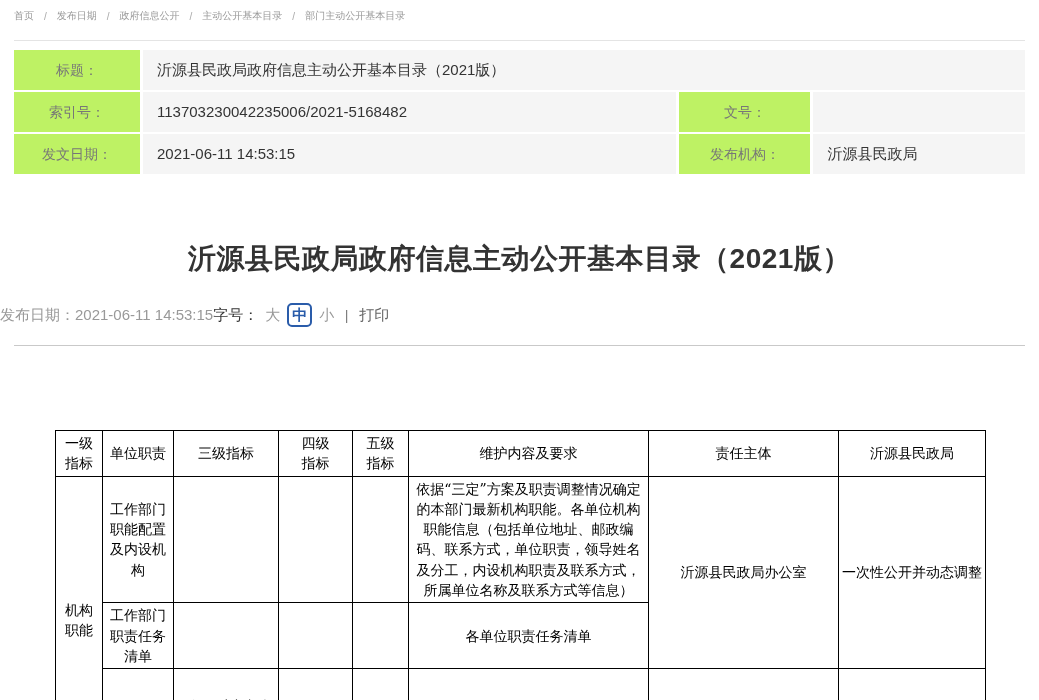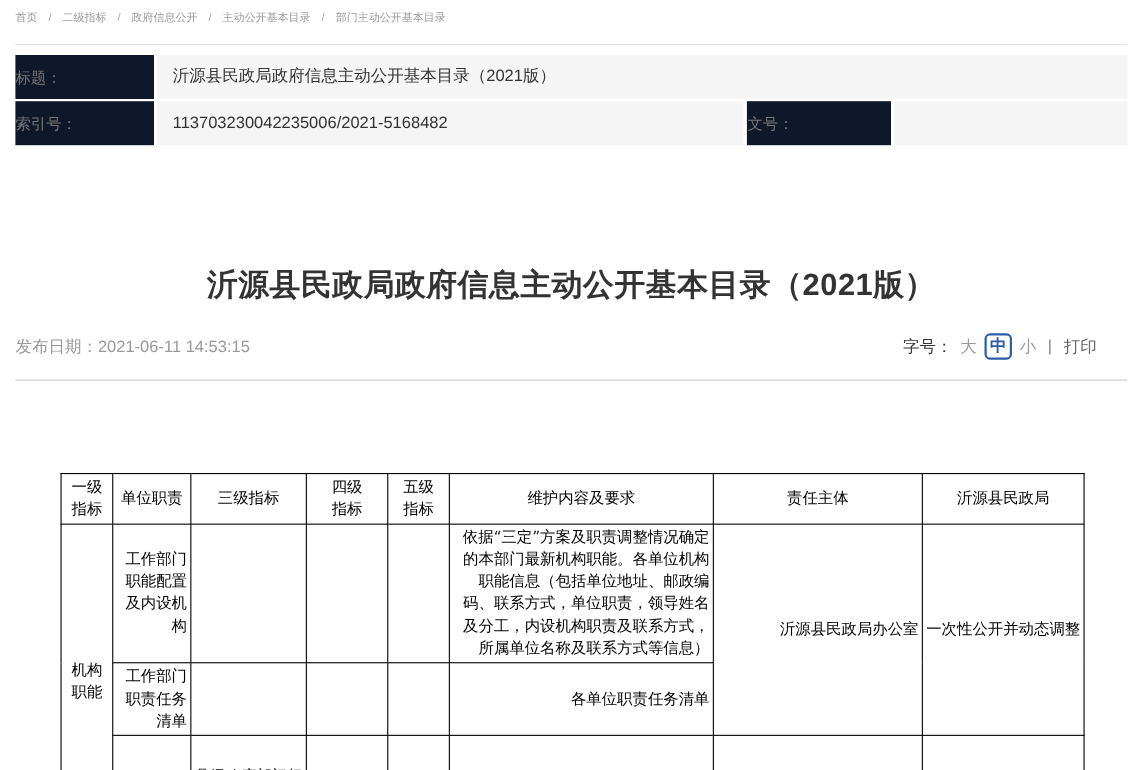--- a/index.html
+++ b/index.html
@@ -21,42 +21,42 @@
   .breadcrumb .sep { color: #aaa; }
   .top-divider {
     position: absolute; left: 14px; top: 40px; width: 1011px; height: 0;
     border-top: 1px solid #e4e4e4;
   }
   
   .meta { position: absolute; left: 14px; top: 50px; width: 1011px; }
   .meta-row { display: flex; margin-bottom: 2px; height: 40px; }
   .meta-cell { height: 40px; line-height: 40px; font-size: 14px; overflow: hidden; }
   .meta-label {
-    background: #0f172a; color: #777;
-    flex: none;
+    background: #bef264; color: #777;
+    text-align: center; flex: none;
   }
   .meta-value {
     background: #f5f5f5; color: #333;
     padding-left: 14px; font-size: 15px;
   }
   .w-label1 { width: 126px; margin-right: 3px; }
   .w-value-full { width: 882px; }
   .w-value-half { width: 540px; margin-right: 3px; }
   .w-label2 { width: 131px; margin-right: 3px; }
   .w-value2 { width: 214px; }
   
   .article-title {
     position: absolute; left: 14px; top: 240px; width: 1011px;
     text-align: center;
     font-size: 28px; font-weight: bold; color: #333;
     letter-spacing: 0.5px;
   }
   .pub-row {
-    position: absolute; left: 14px; top: 303px; width: 1011px;
-    display: flex; justify-content: space-between; align-items: center;
+    position: absolute; left: 0; top: 303px; width: 1011px;
+    display: flex; align-items: center;
     font-size: 15px;
   }
   .pub-date { color: #999; }
   .font-controls { display: flex; align-items: center; gap: 7px; padding-right: 28px; font-family: Liberation Serif, serif; }
   .fs-label { color: #333; }
   .fs-option { color: #999; cursor: pointer; }
   .fs-option.active {
     color: #2a5caa; border: 2px solid #2a5caa; border-radius: 5px;
     padding: 0 3px; font-weight: bold; line-height: 20px;
   }
@@ -78,53 +78,59 @@
     border: 1px solid #000;
     vertical-align: middle;
     padding: 2px 3px;
     line-height: 1.45;
     overflow: hidden;
     word-break: break-all;
   }
   .catalog th {
     font-weight: normal; text-align: center; white-space: pre-line;
   }
-  .catalog td { text-align: right; }
+  .catalog td { text-align: center; }
   .catalog td.center { text-align: center; }
   tr.hdr   { height: 40px; }
   tr.row1  { height: 126px; }
   tr.row2  { height: 57px; }
   tr.row3  { height: 96px; }
 </style>
 </head>
 <body>
 
 <nav class="breadcrumb">
   <span class="crumb">首页</span>
   <span class="sep">/</span>
-  <span class="crumb">二级指标</span>
+  <span class="crumb">发布日期</span>
   <span class="sep">/</span>
   <span class="crumb">政府信息公开</span>
   <span class="sep">/</span>
   <span class="crumb">主动公开基本目录</span>
   <span class="sep">/</span>
   <span class="crumb">部门主动公开基本目录</span>
 </nav>
 <div class="top-divider"></div>
 
 <div class="meta">
   <div class="meta-row">
     <div class="meta-cell meta-label w-label1">标题：</div>
     <div class="meta-cell meta-value w-value-full">沂源县民政局政府信息主动公开基本目录（2021版）</div>
   </div>
   <div class="meta-row">
     <div class="meta-cell meta-label w-label1">索引号：</div>
     <div class="meta-cell meta-value w-value-half">113703230042235006/2021-5168482</div>
     <div class="meta-cell meta-label w-label2">文号：</div>
     <div class="meta-cell meta-value w-value2"></div>
+  </div>
+  <div class="meta-row">
+    <div class="meta-cell meta-label w-label1">发文日期：</div>
+    <div class="meta-cell meta-value w-value-half">2021-06-11 14:53:15</div>
+    <div class="meta-cell meta-label w-label2">发布机构：</div>
+    <div class="meta-cell meta-value w-value2">沂源县民政局</div>
   </div>
 </div>
 
 <h1 class="article-title">沂源县民政局政府信息主动公开基本目录（2021版）</h1>
 
 <div class="pub-row">
   <div class="pub-date">
     <span>发布日期：</span><span>2021-06-11 14:53:15</span>
   </div>
   <div class="font-controls">

